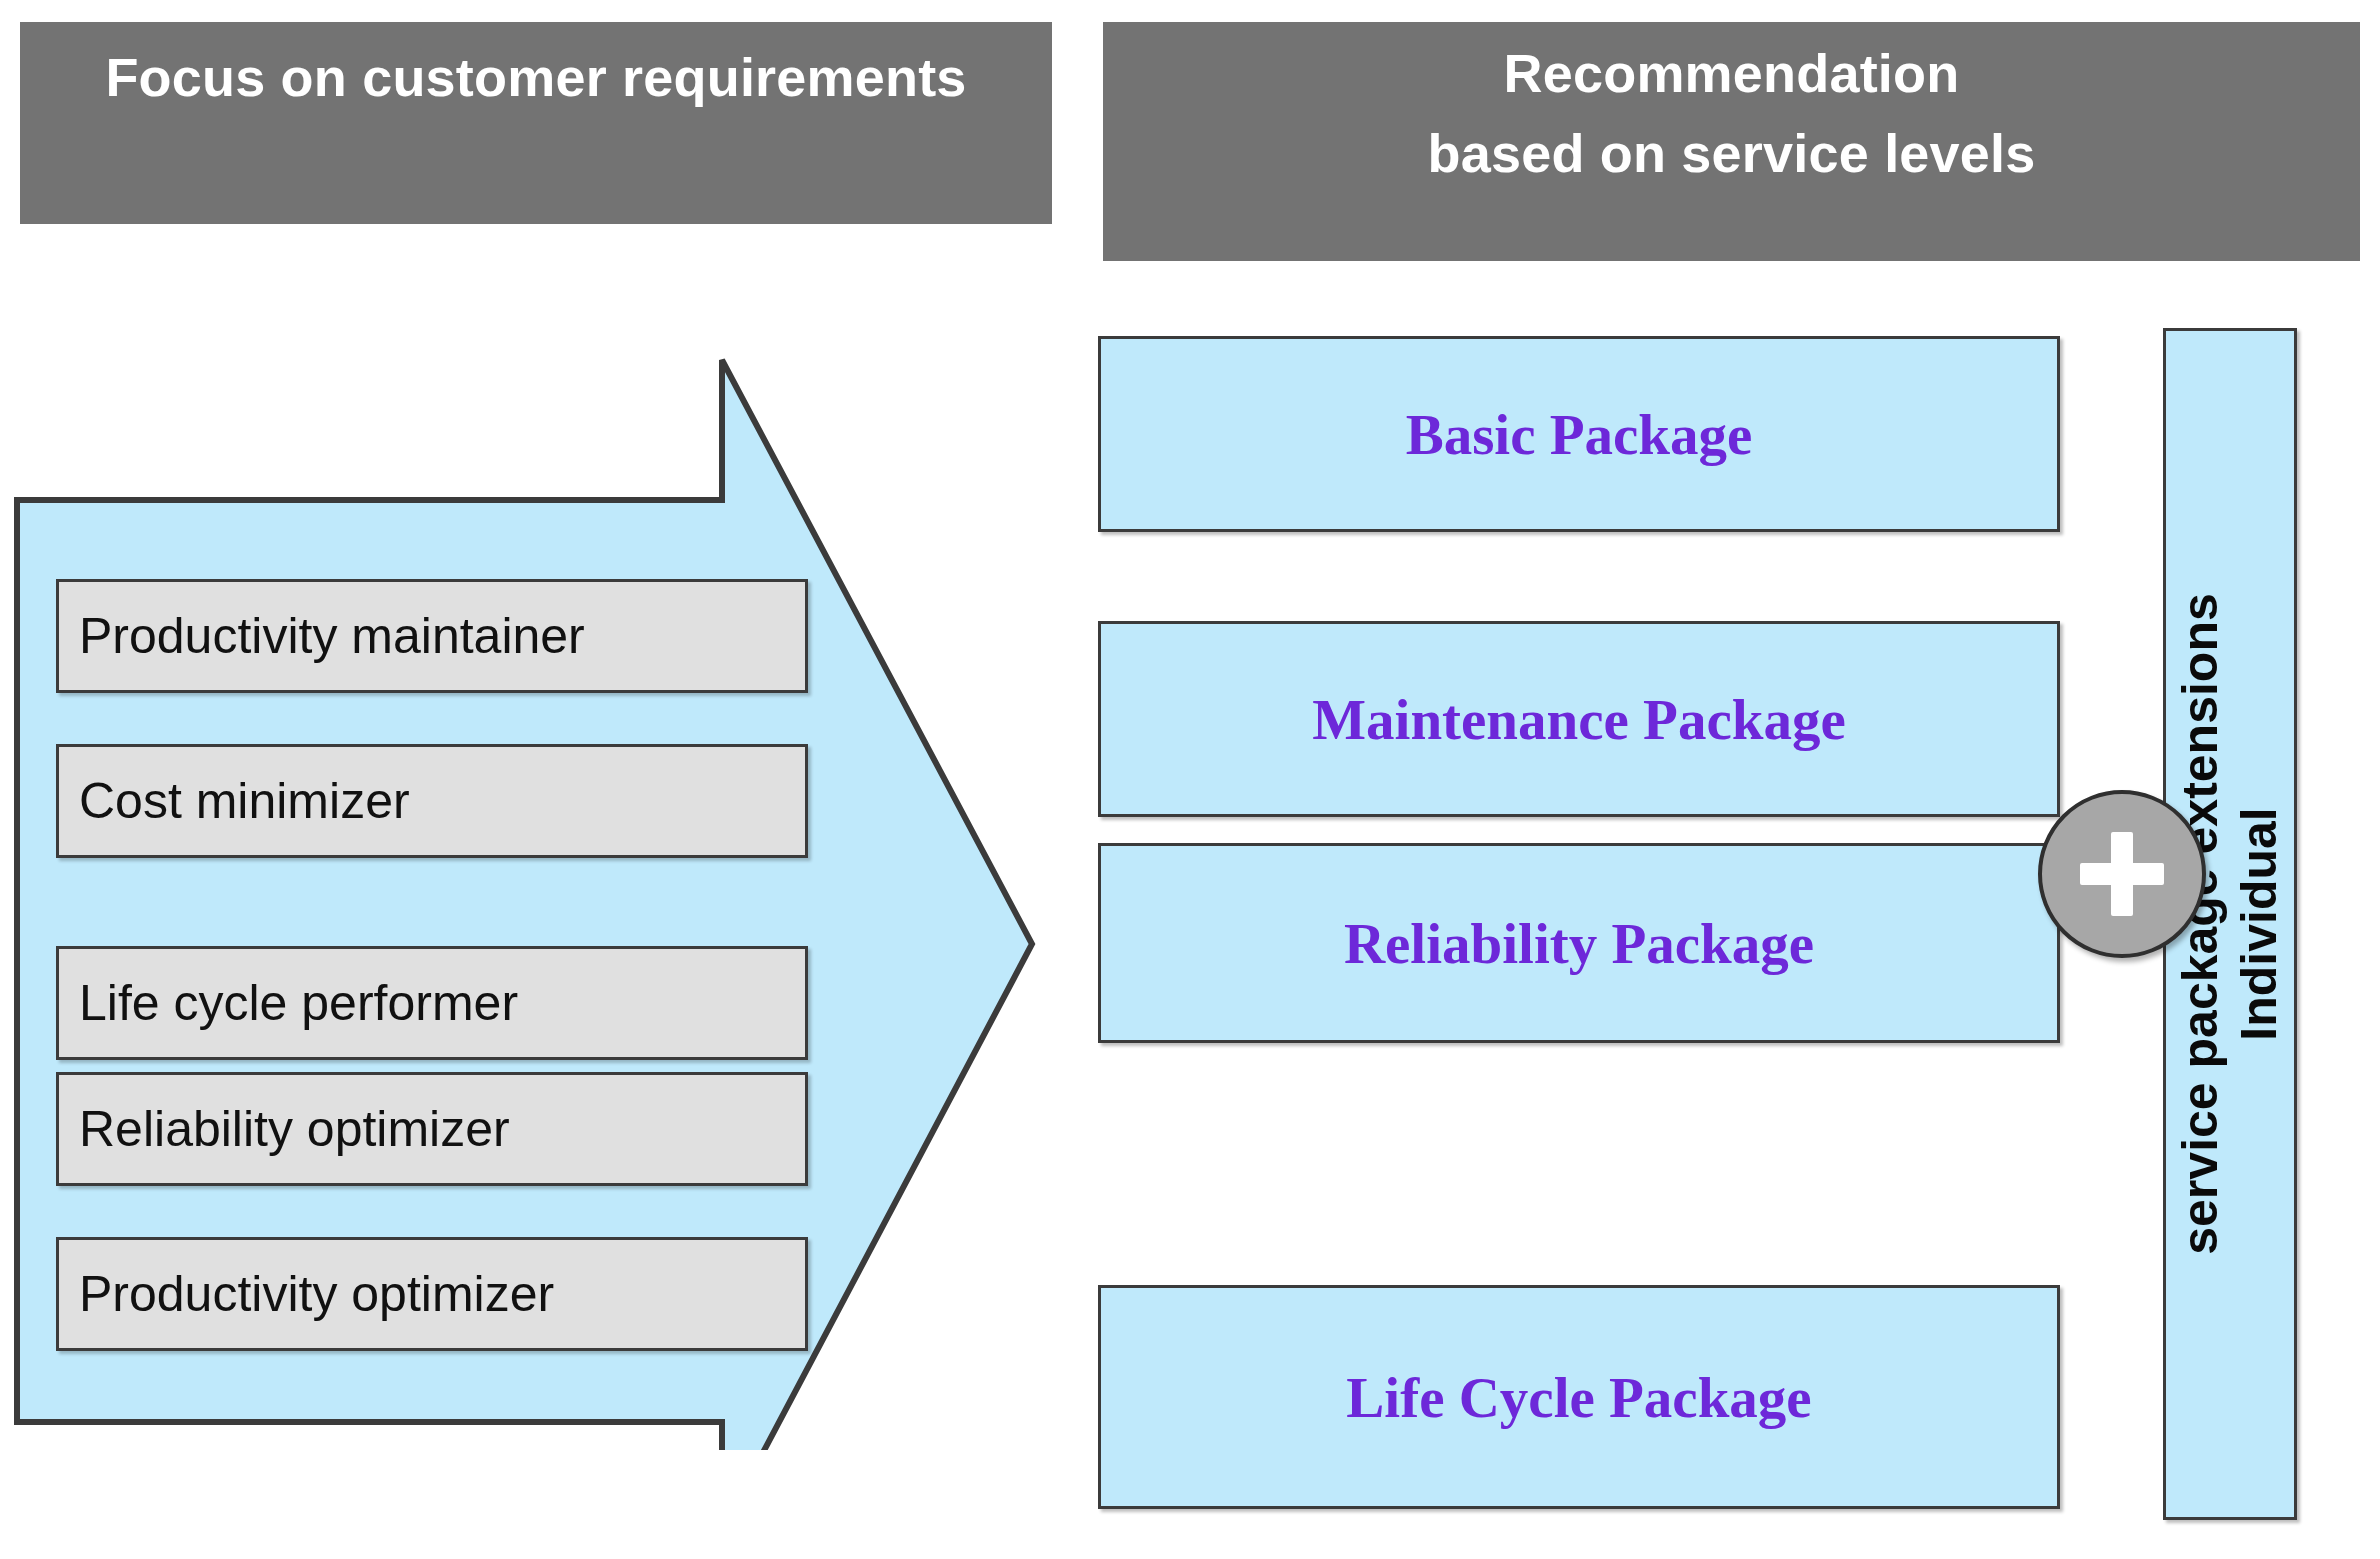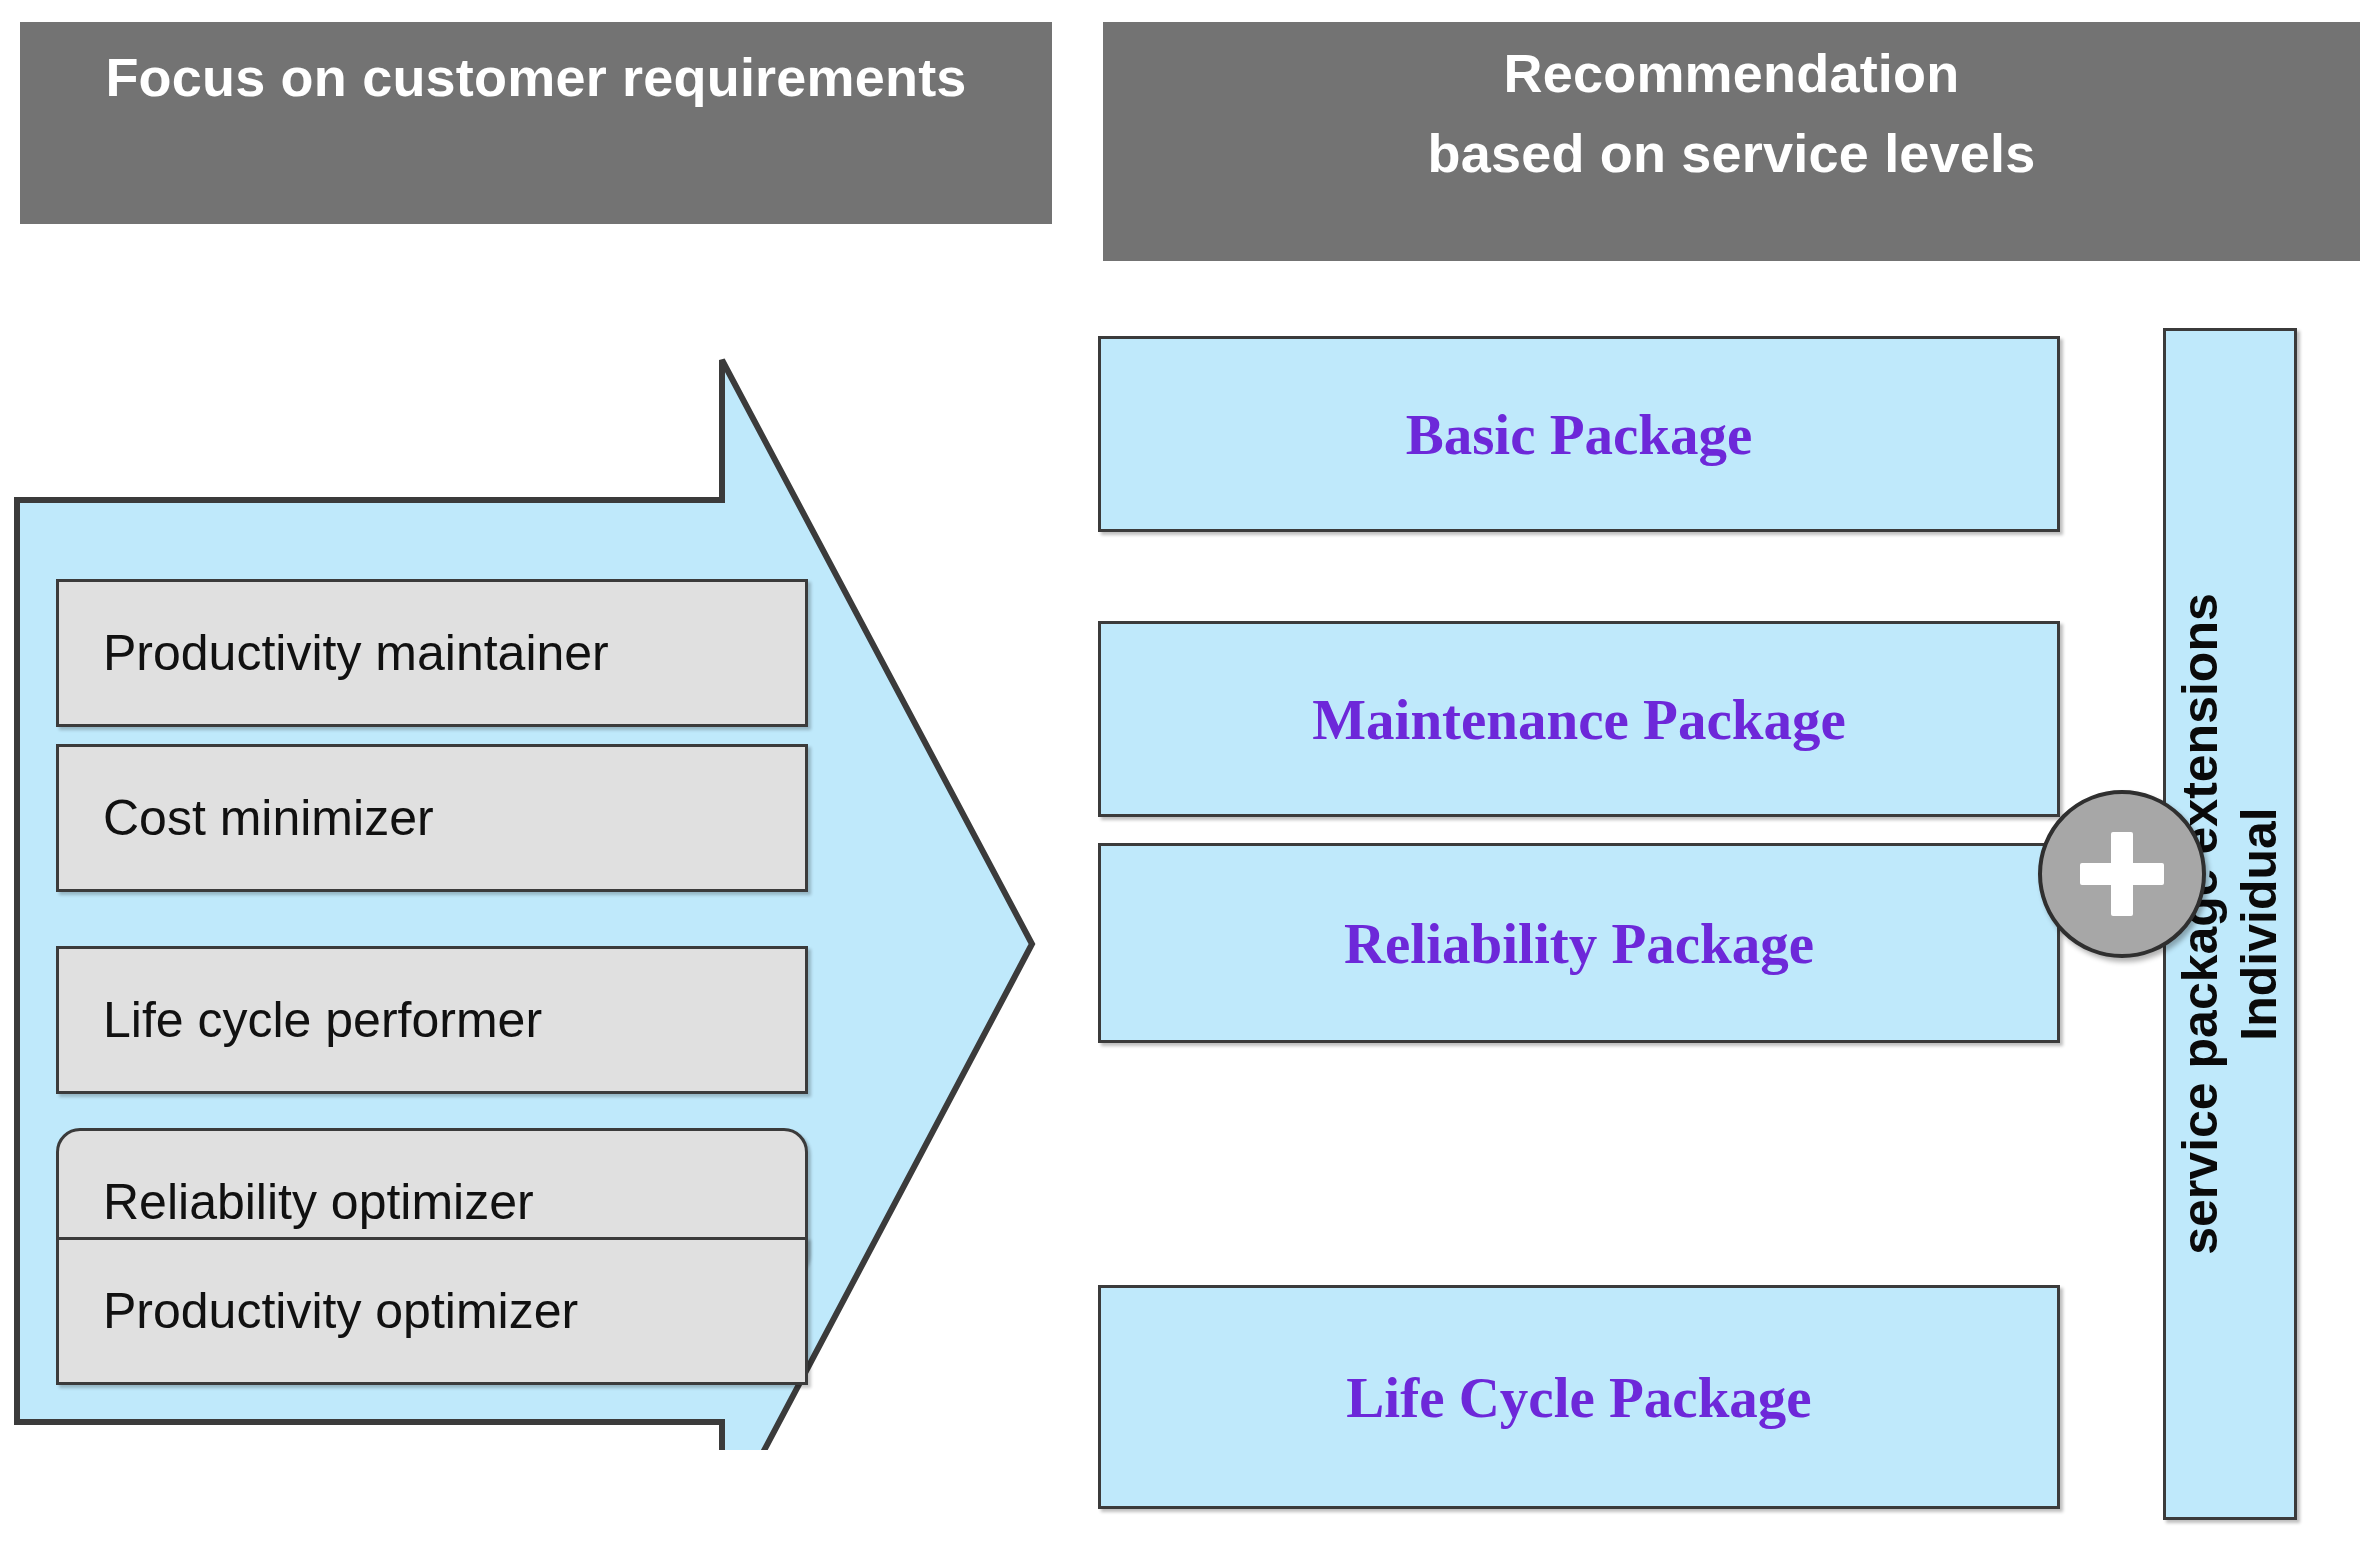--- a/index.html
+++ b/index.html
@@ -67,33 +67,33 @@
 
   
   .req-chip {
     position: absolute;
     background: #e0e0e0;
     border: 3px solid #3b3b3b;
     box-sizing: border-box;
     display: flex;
     align-items: center;
     justify-content: flex-start;
-    padding-left: 44px;
+    padding-left: 20px;
     font-size: 50px;
     color: #111111;
     font-weight: normal;
     left: 56px;
     width: 752px;
-    height: 148px;
+    height: 114px;
     box-shadow: 3px 3px 3px rgba(0,0,0,0.22);
   }
   #req-0 { top: 579px; }
   #req-1 { top: 744px; }
   #req-2 { top: 910px; margin-top: 36px; }
-  #req-3 { top: 1128px; border-radius: 24px; }
+  #req-3 { top: 1072px; }
   #req-4 { top: 1237px; }
 
   
   .pkg-box {
     position: absolute;
     left: 1098px;
     width: 962px;
     background: #bfe9fb;
     border: 3px solid #3b3b3b;
     box-sizing: border-box;

